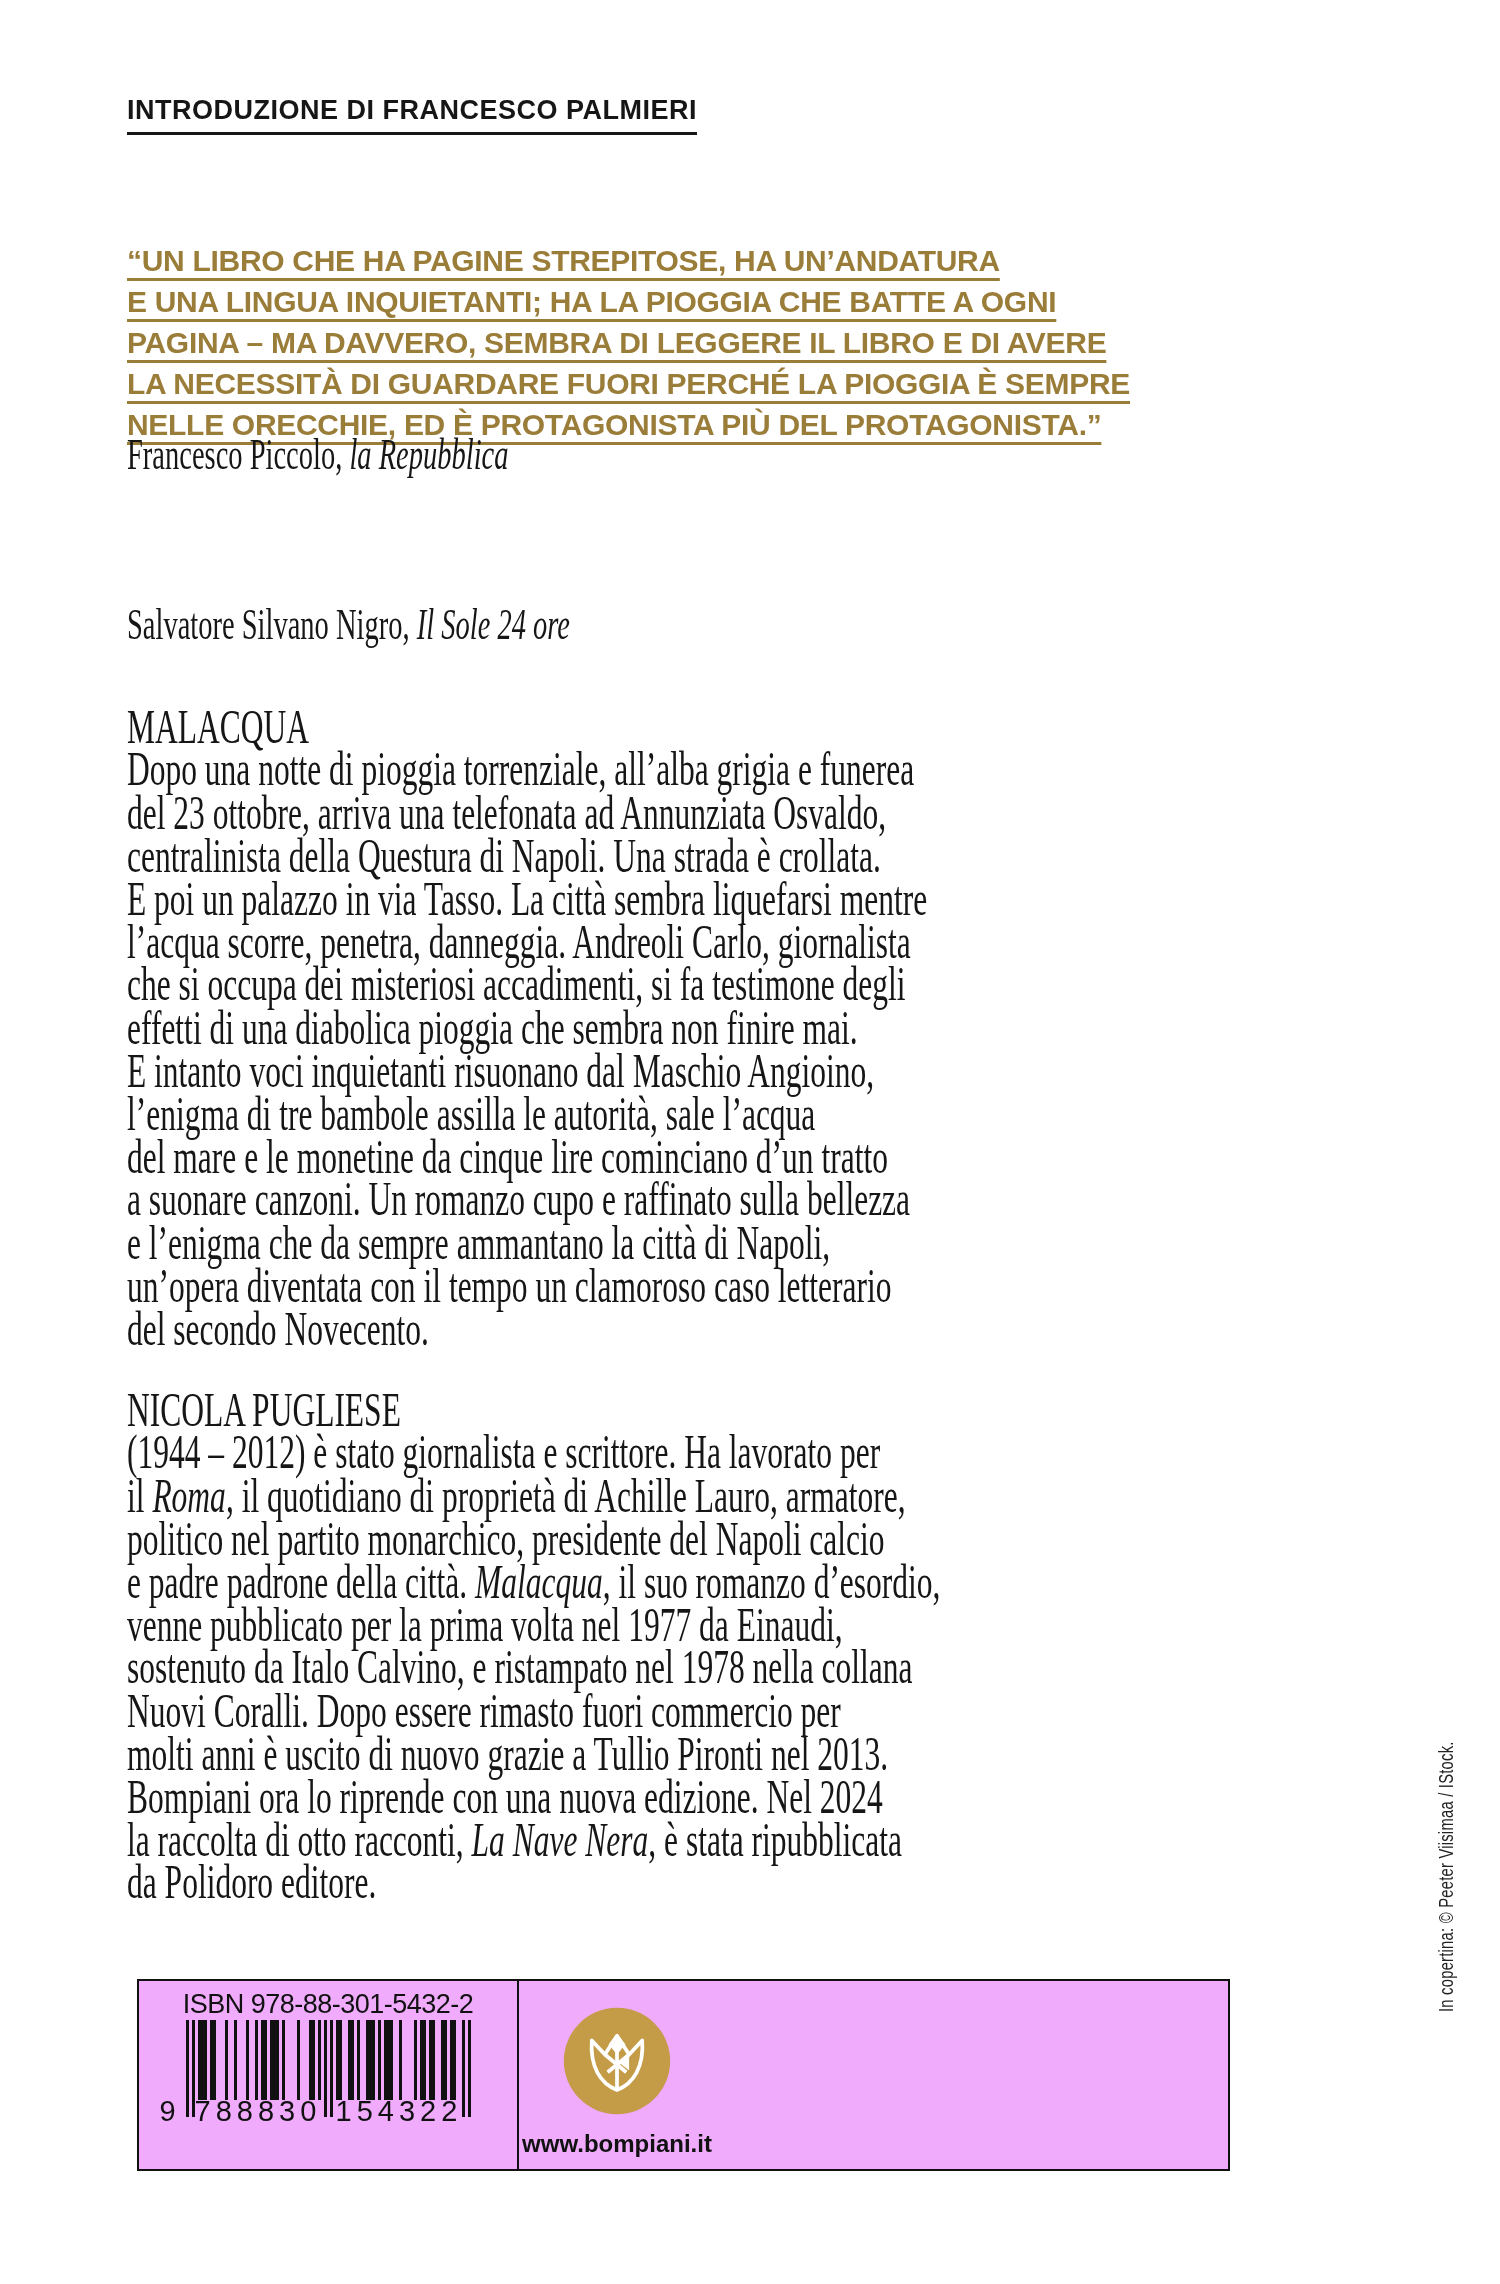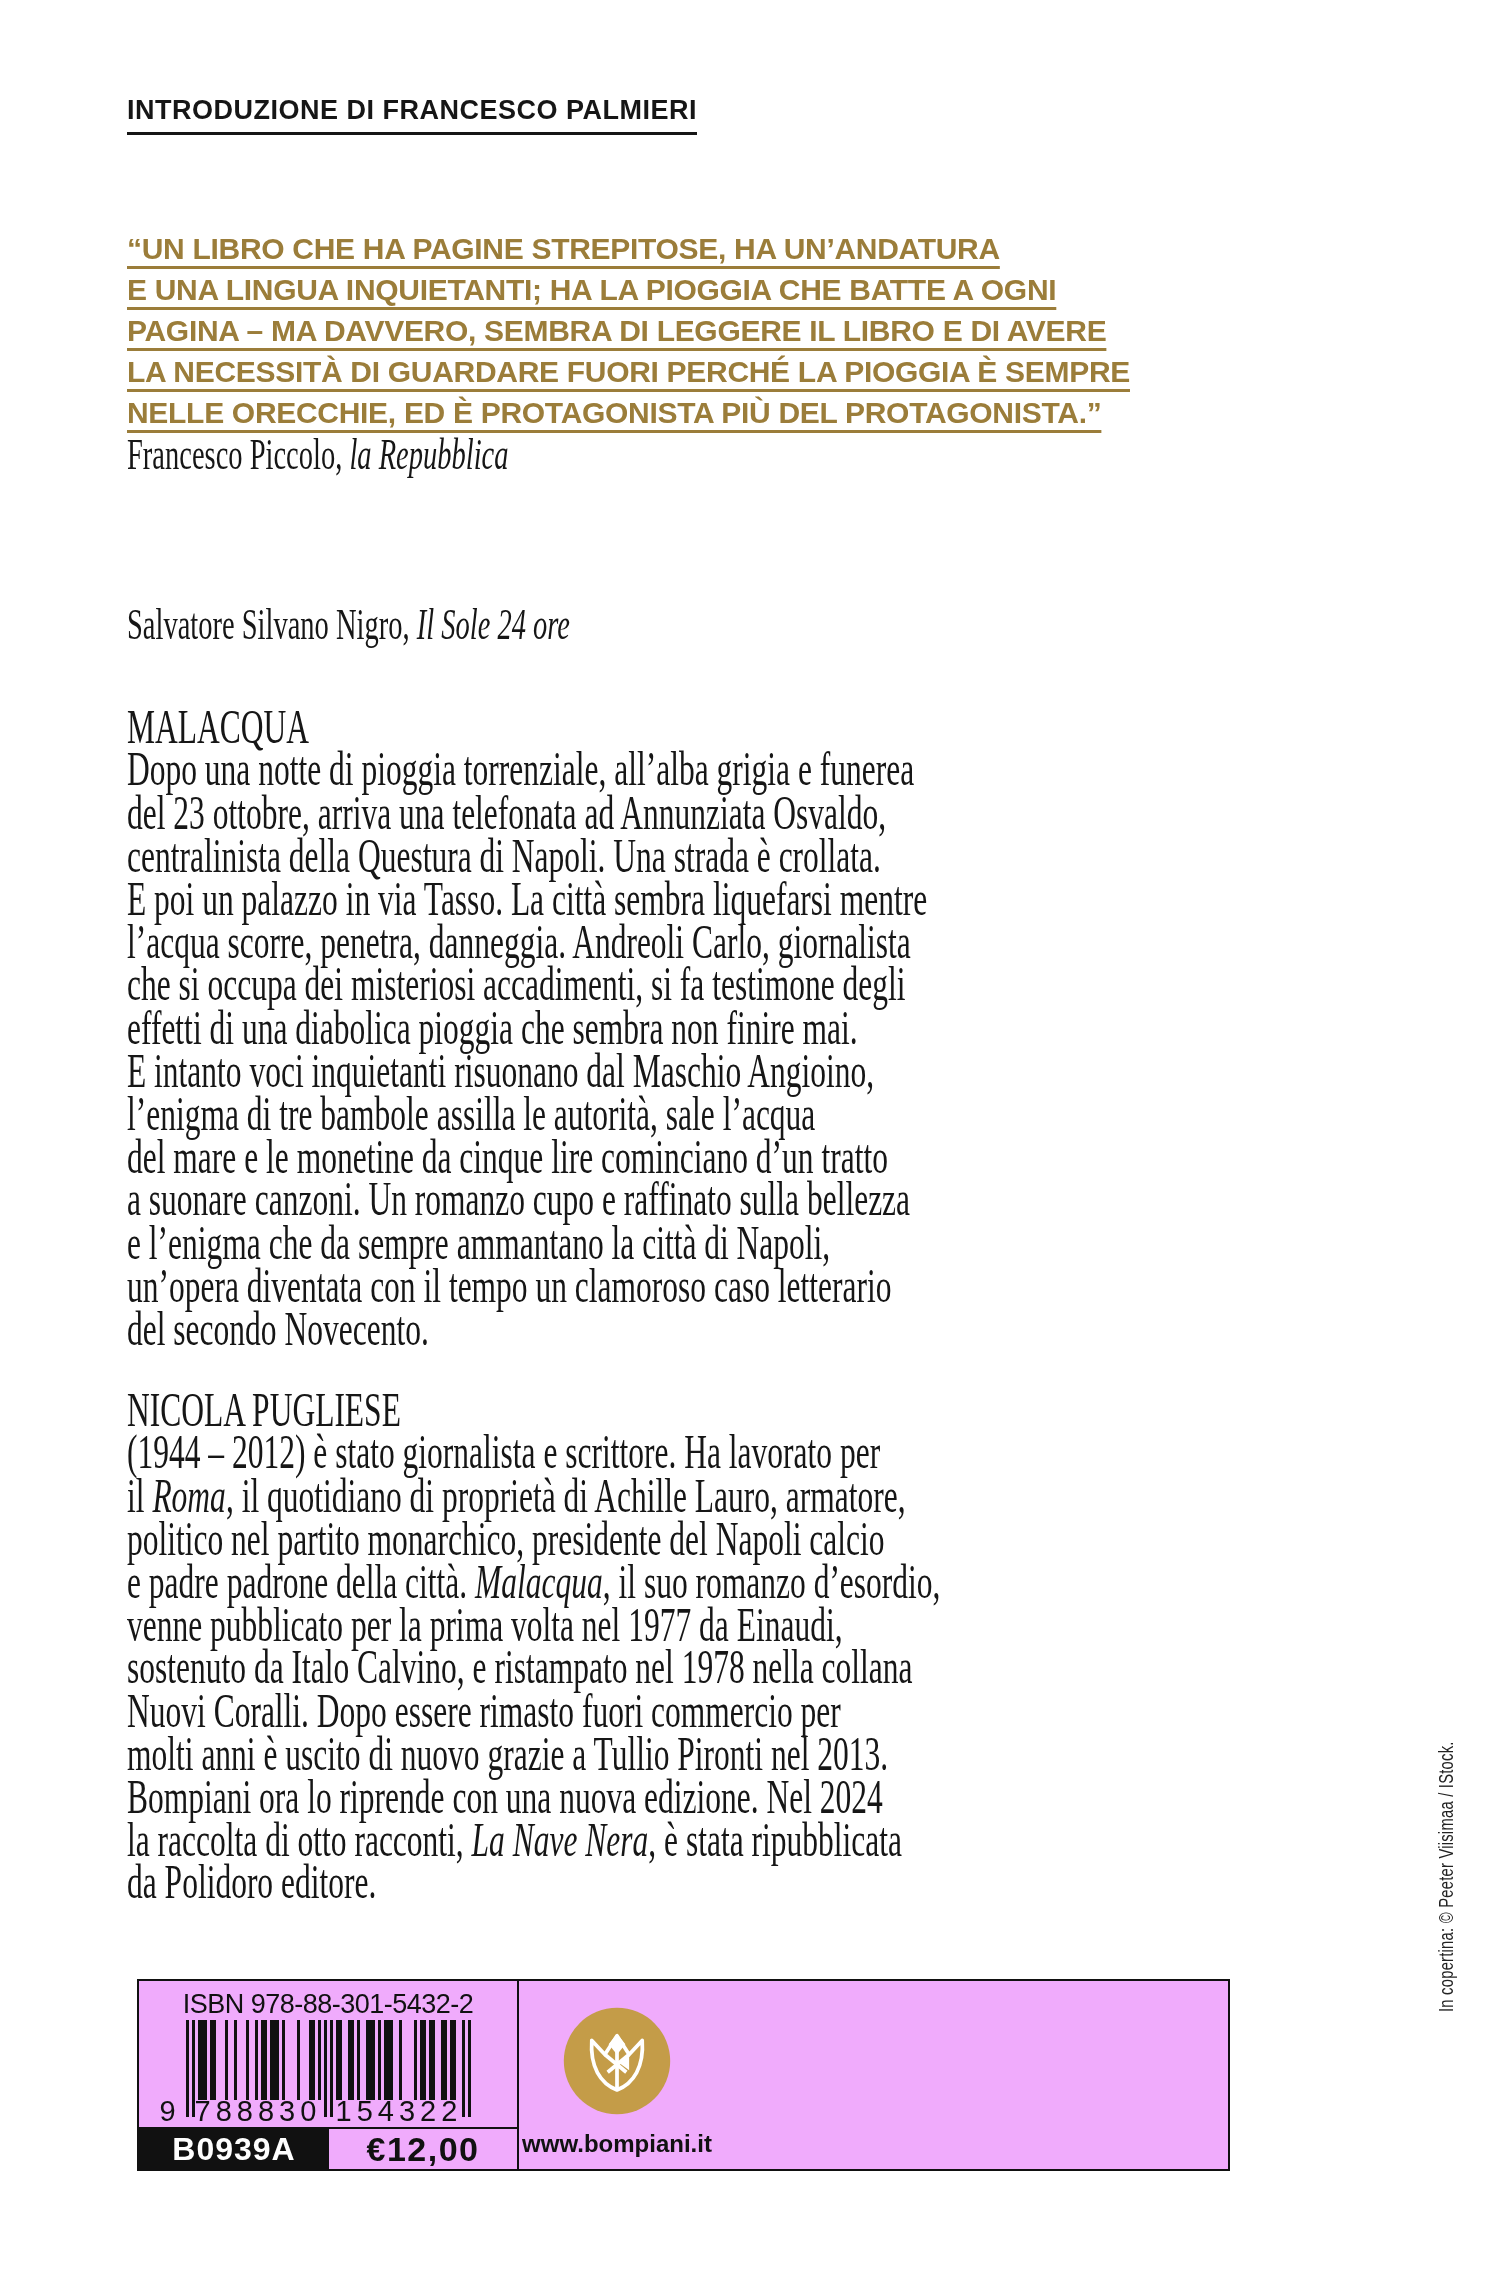--- a/index.html
+++ b/index.html
@@ -111,21 +111,21 @@
     transform:rotate(-90deg) scale(.74,1); transform-origin:0 0;
   }
 </style>
 </head>
 <body>
 
 <div id="page">
 
   <div class="abs intro-head">INTRODUZIONE DI FRANCESCO PALMIERI</div>
 
-  <div class="abs gold-quote" style="top:228px;">“UN LIBRO CHE HA PAGINE STREPITOSE, HA UN’ANDATURA
+  <div class="abs gold-quote" style="top:240px;">“UN LIBRO CHE HA PAGINE STREPITOSE, HA UN’ANDATURA
 E UNA LINGUA INQUIETANTI; HA LA PIOGGIA CHE BATTE A OGNI
 PAGINA – MA DAVVERO, SEMBRA DI LEGGERE IL LIBRO E DI AVERE
 LA NECESSITÀ DI GUARDARE FUORI PERCHÉ LA PIOGGIA È SEMPRE
 NELLE ORECCHIE, ED È PROTAGONISTA PIÙ DEL PROTAGONISTA.”</div>
 
   <div class="abs serif serif-sm" style="top:433px;"><span>Francesco Piccolo, </span><span class="it">la Repubblica</span></div>
 
 
   <div class="abs serif serif-sm" style="top:603px;"><span>Salvatore Silvano Nigro, </span><span class="it">Il Sole 24 ore</span></div>
 
@@ -259,24 +259,20 @@
             <div class="m on guard"></div>
             <div class="m guard"></div>
             <div class="m on guard"></div>
           </div>
         <div class="bc-digits">
           <span class="bc-d9">9</span>
           <span class="bc-g1">788830</span>
           <span class="bc-g2">154322</span>
         </div>
       </div>
-      <div class="band">
-        <div class="band-code">B0939A</div>
-        <div class="band-price">€12,00</div>
-      </div>
     </div>
 
 
     <div class="cell cell-bompiani logo-cell">
       <svg class="logo-svg" viewBox="-60 -60 120 120">
         <circle cx="0" cy="0" r="57" fill="#c49c48"></circle>
         <g stroke="#ffffff" stroke-width="4" fill="none" stroke-linejoin="round">
           <path d="M -27 -22 C -29 6 -18 24 0 31 C 18 24 29 6 27 -22 L 13 -7 L 0 -27 L -13 -7 Z"></path>
           <path d="M 0 -27 L 0 31"></path>
           <path d="M -13 -7 L 10 12"></path>

